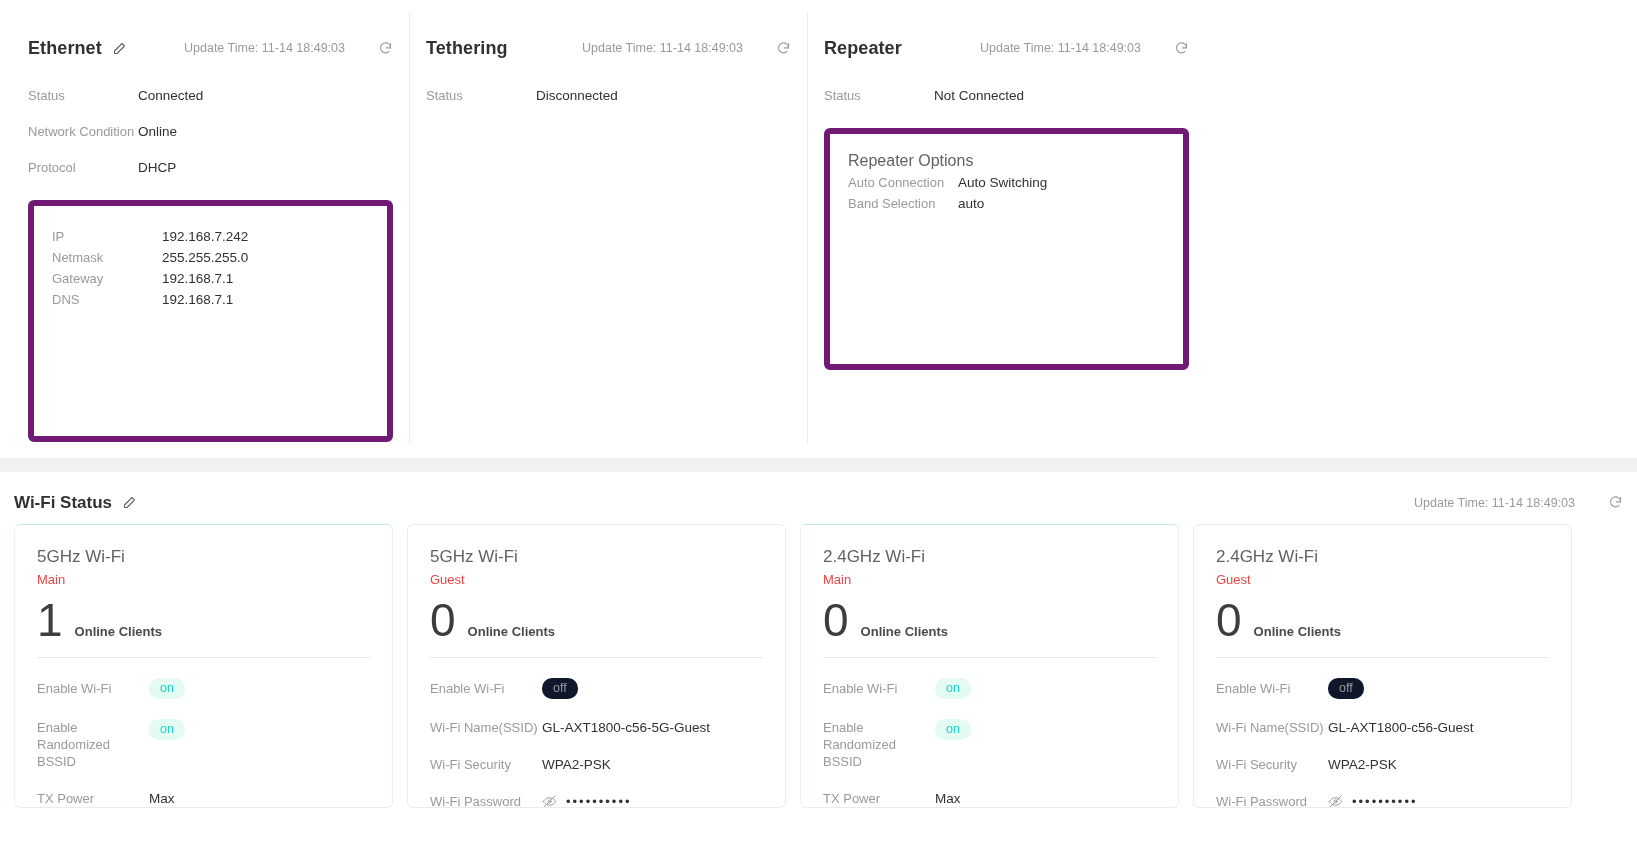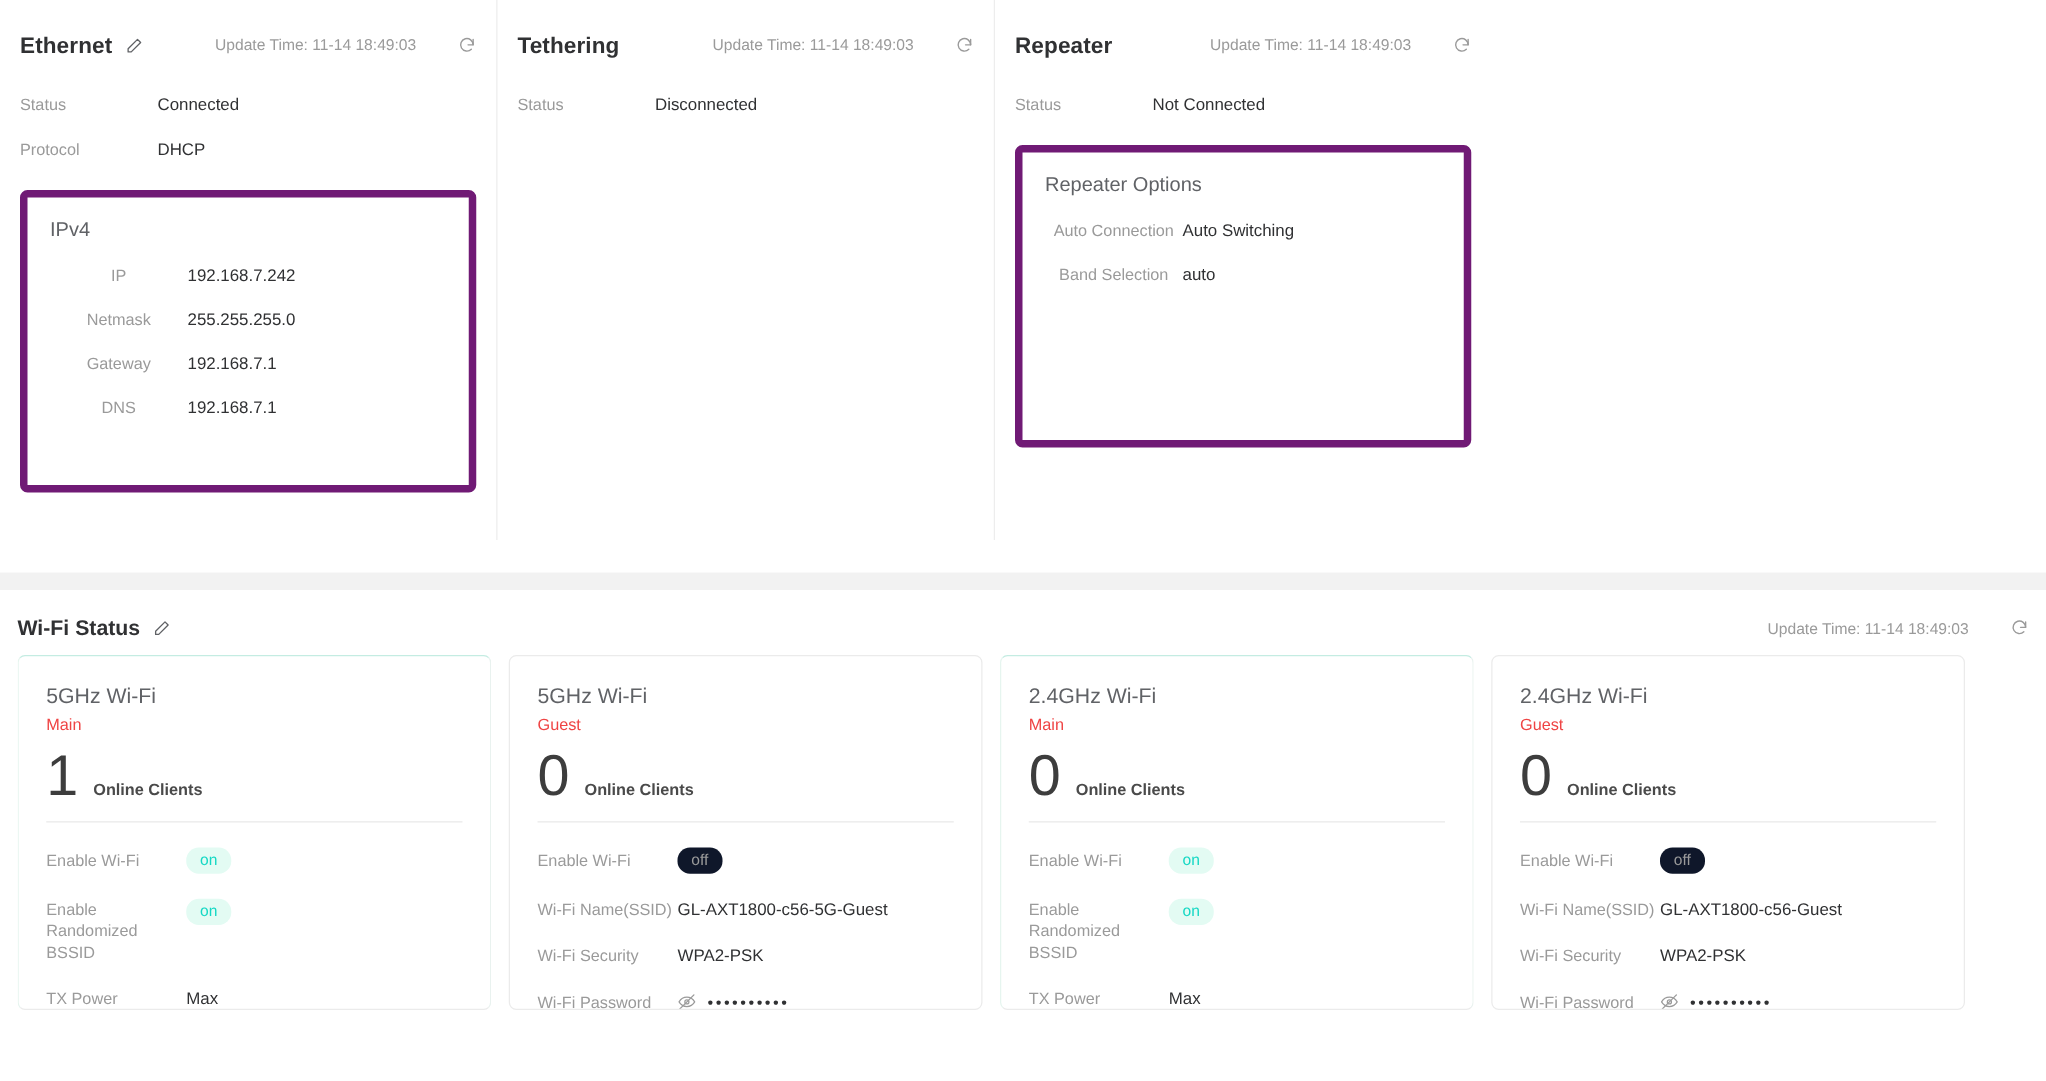--- a/index.html
+++ b/index.html
@@ -10,21 +10,21 @@
     font-family: "Liberation Sans", sans-serif;
     overflow: hidden;
     color: #303133;
   }
 
   
   .top-section {
     background: #ffffff;
     width: 1637px;
     height: 458px;
-    padding: 0;
+    padding: 12px;
     position: relative;
   }
   .top-row {
     display: flex;
     align-items: flex-start;
     height: 458px;
   }
   .status-panel {
     position: relative;
     padding: 16px 16px 0 16px;
@@ -101,21 +101,21 @@
     border-radius: 6px;
     margin-top: 24px;
     padding: 18px 18px 16px 18px;
     height: 242px;
   }
   .subcard-title {
     font-size: 16px;
     color: #606266;
     margin-bottom: 4px;
   }
-  .subcard .kv { margin-top: 18px; text-align: center; }
+  .subcard .kv { margin-top: 4px; }
   .subcard .kv-label { flex: 0 0 110px; }
 
   
   .gap { height: 14px; background: #f2f2f2; width: 1637px; }
 
   .wifi-section {
     background: #ffffff;
     width: 1637px;
     height: 393px;
     position: relative;
@@ -225,26 +225,29 @@
                 <path d="M20 11a8 8 0 1 0-2.3 5.6"></path>
                 <polyline points="20 4 20 11 13.5 11"></polyline>
               </svg>
             </span>
           </span>
         </div>
         <div class="kv">
           <div class="kv-label">Status</div>
           <div class="kv-value">Connected</div>
         </div>
+        <div class="kv align-top">
+          <div class="kv-label">Network Condition</div>
+          <div class="kv-value">Online</div>
+        </div>
         <div class="kv">
           <div class="kv-label">Protocol</div>
           <div class="kv-value">DHCP</div>
         </div>
         <div class="subcard">
-          <div class="subcard-title">IPv4</div>
           <div class="kv">
             <div class="kv-label">IP</div>
             <div class="kv-value">192.168.7.242</div>
           </div>
           <div class="kv">
             <div class="kv-label">Netmask</div>
             <div class="kv-value">255.255.255.0</div>
           </div>
           <div class="kv">
             <div class="kv-label">Gateway</div>

